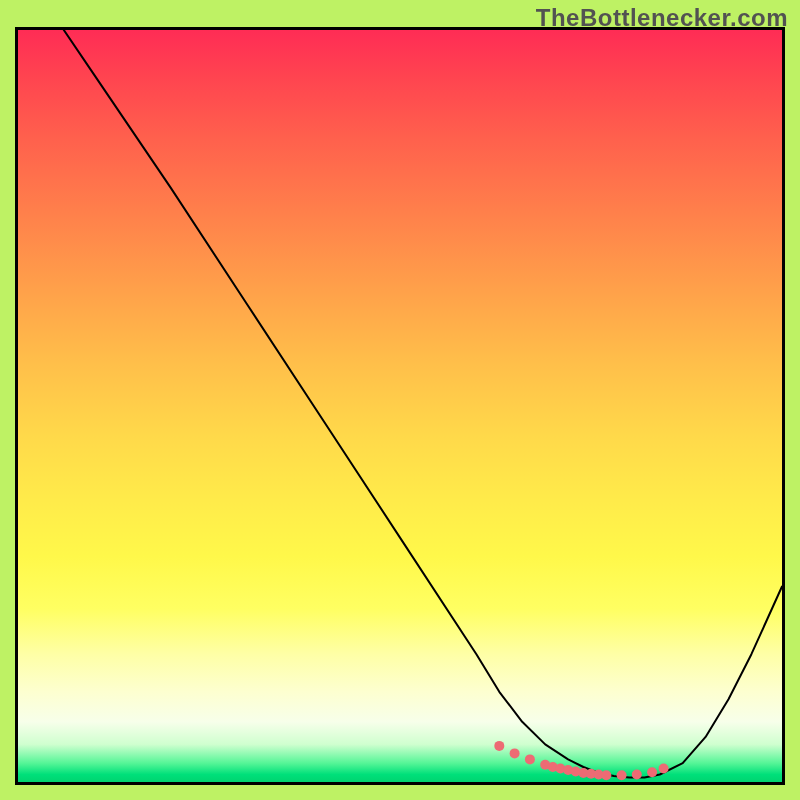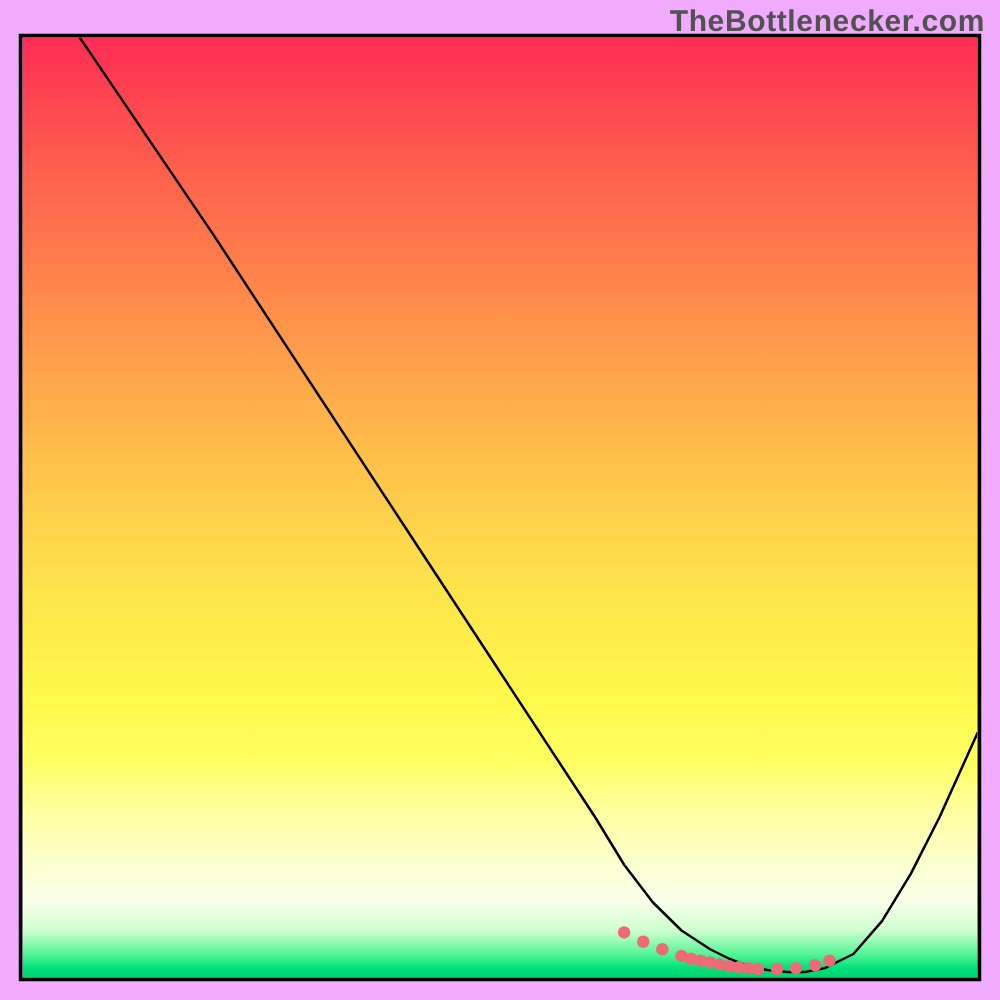--- a/index.html
+++ b/index.html
@@ -8,21 +8,21 @@
     width: 800px;
     height: 800px;
     overflow: hidden;
     background: #ffffff;
     font-family: Arial, Helvetica, sans-serif;
   }
   .stage {
     position: relative;
     width: 800px;
     height: 800px;
-    background: #f0abfc;
+    background: #bef264;
   }
   .watermark {
     position: absolute;
     top: 4px;
     right: 12px;
     font-size: 24px;
     font-weight: 600;
     color: #525252;
     letter-spacing: 0.5px;
     z-index: 5;

